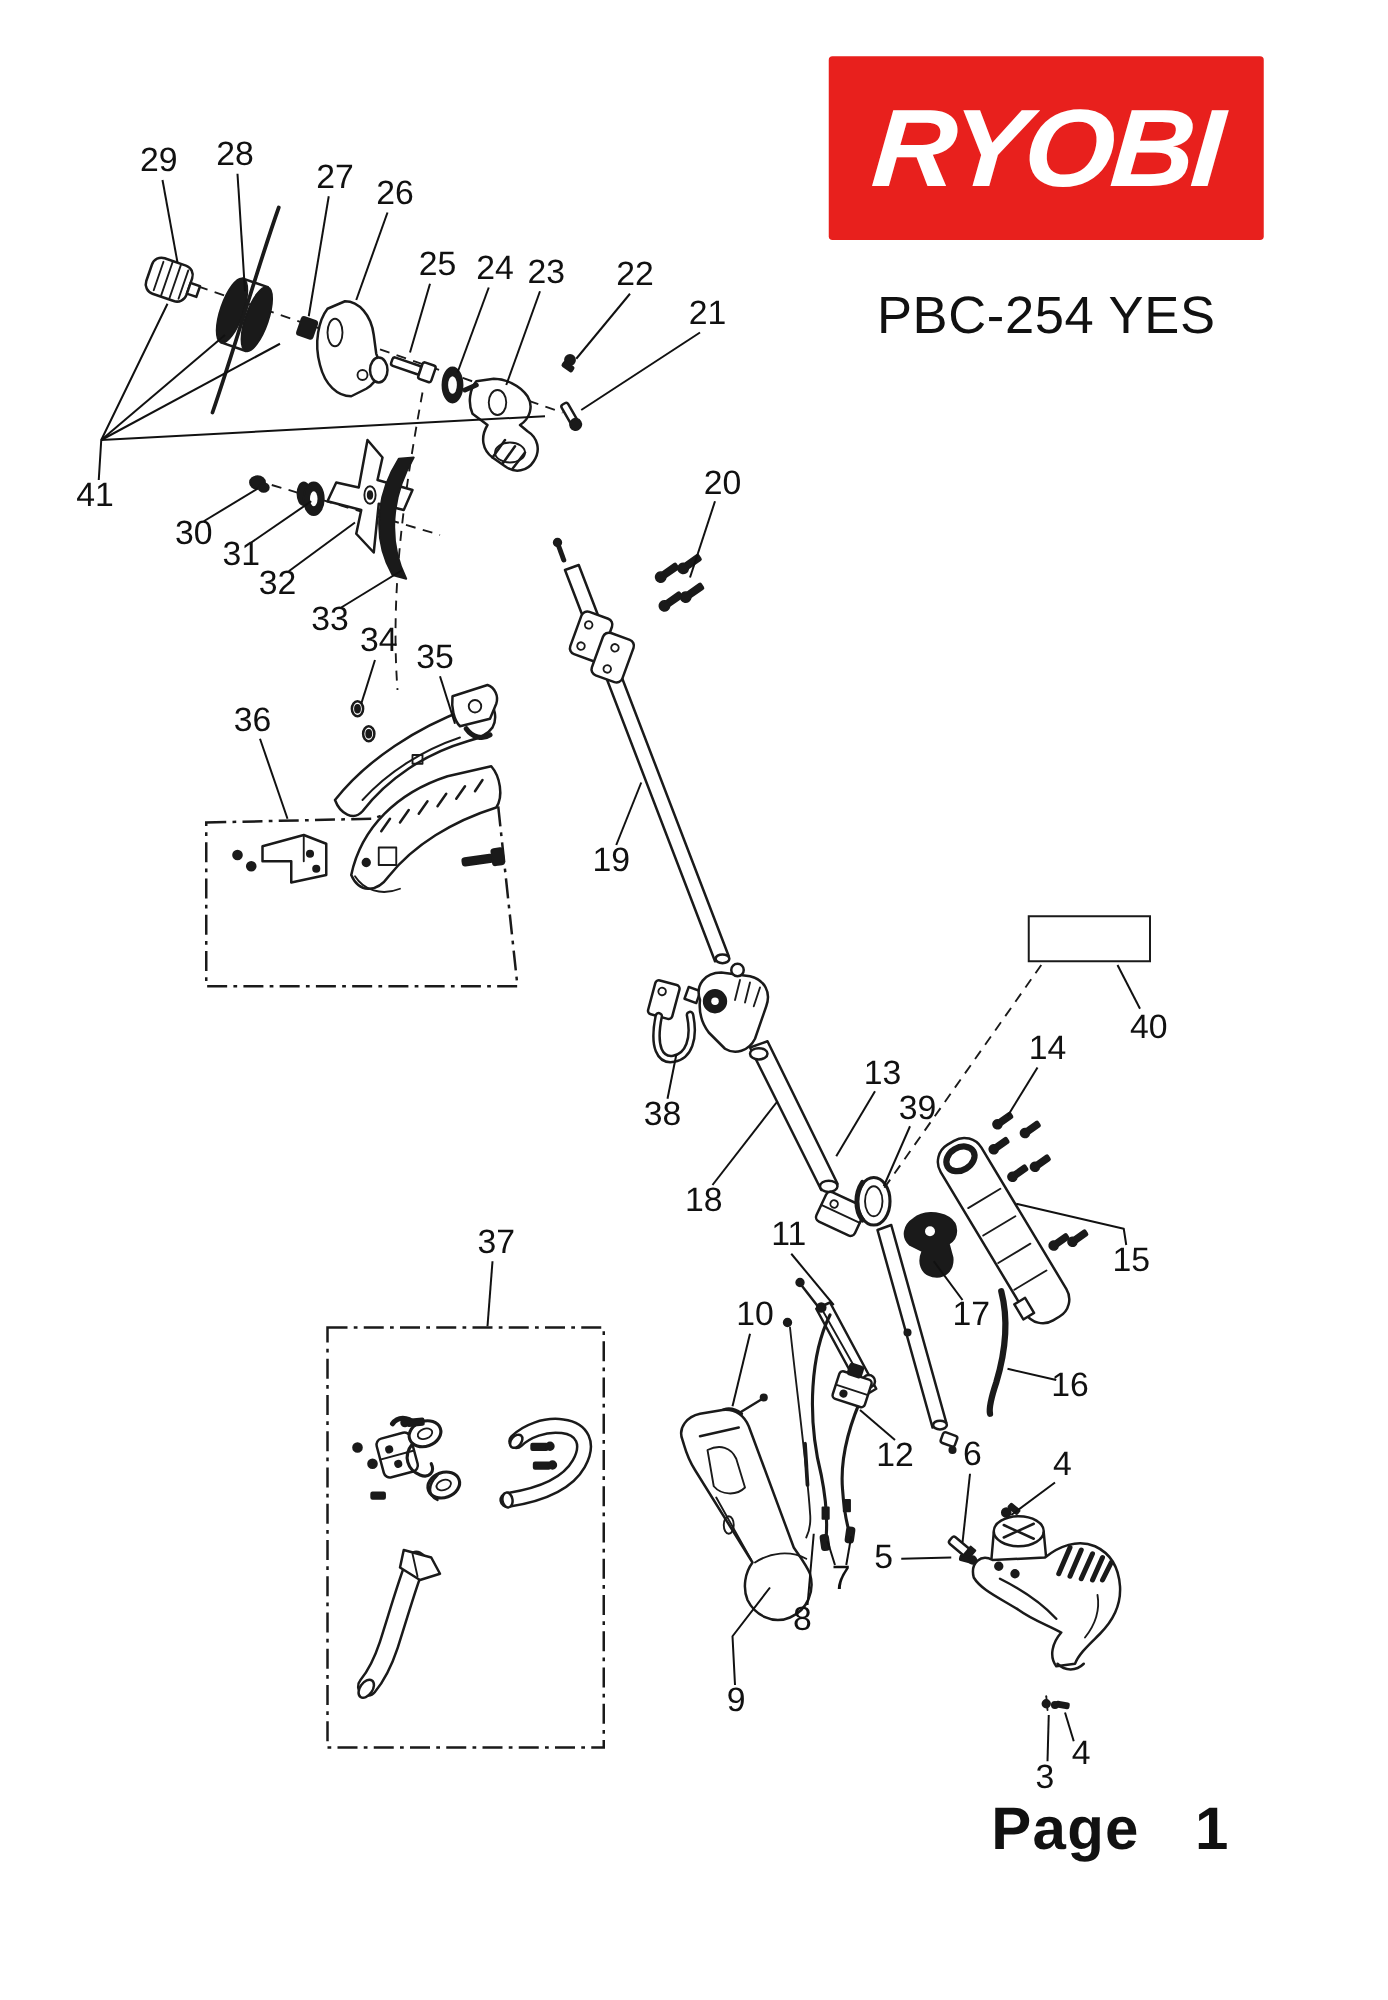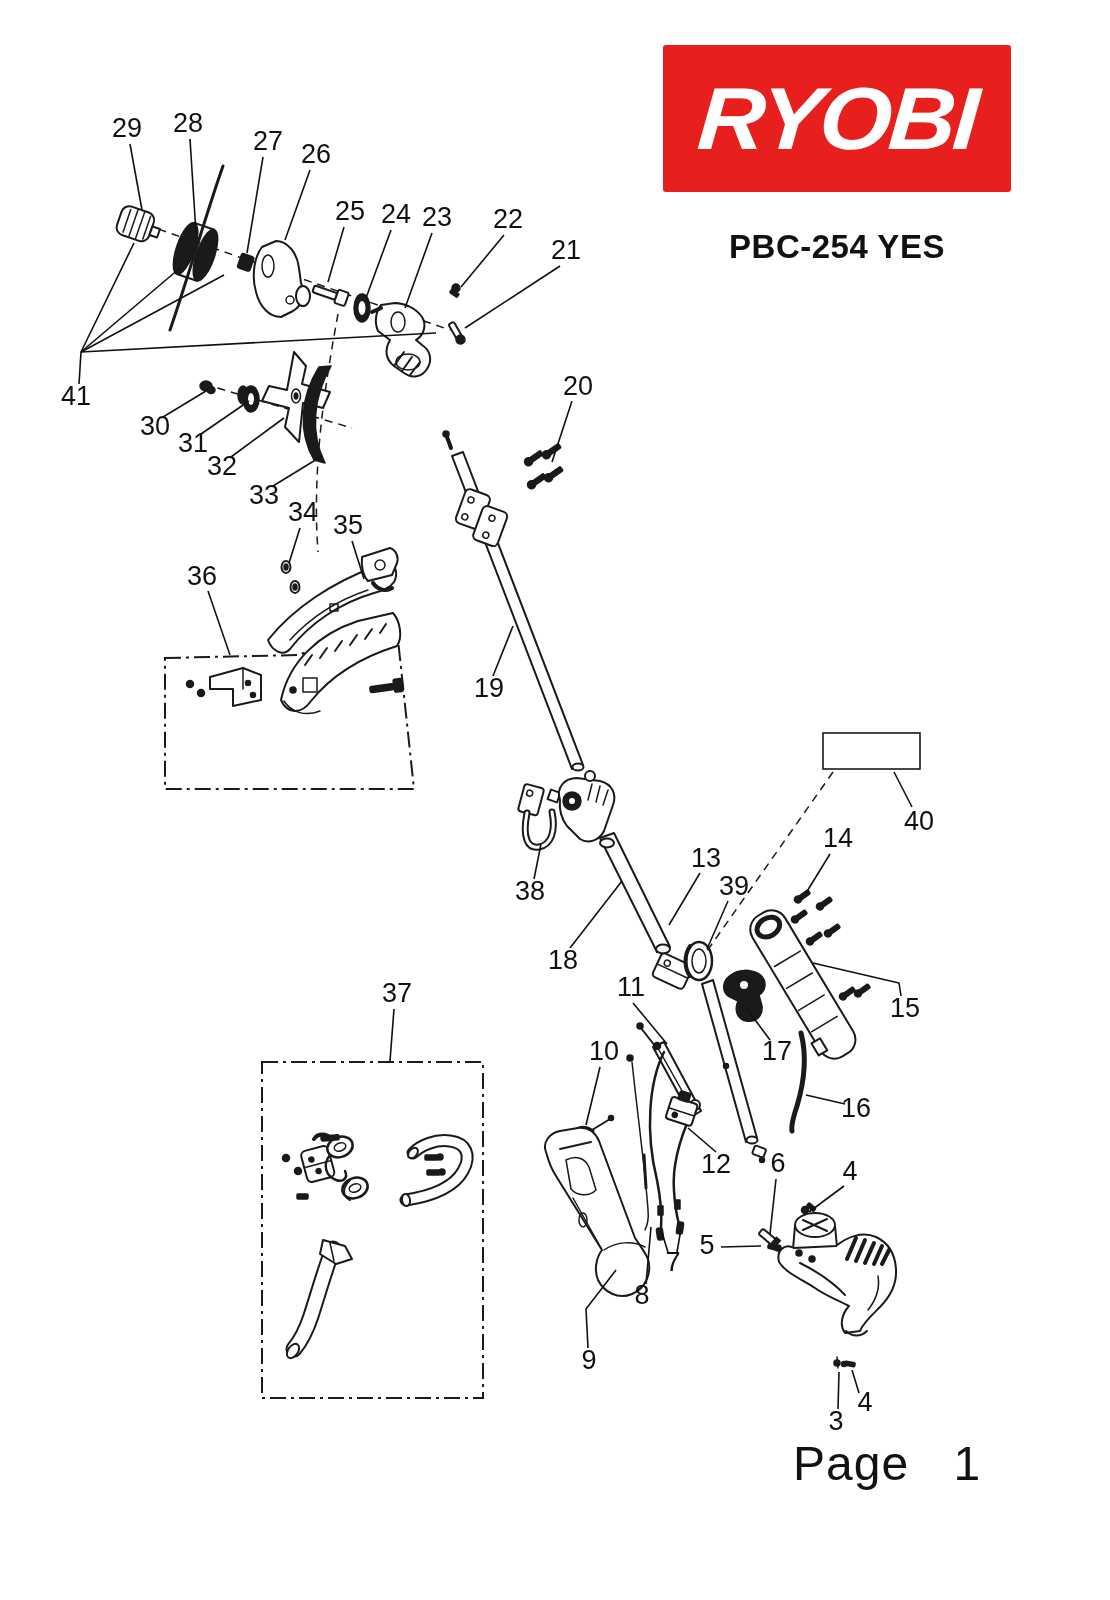--- a/index.html
+++ b/index.html
@@ -2,22 +2,22 @@
 <html><head>
 <meta charset="utf-8">
 <style>
   html,body{margin:0;padding:0}
   body{width:1110px;height:1600px;position:relative;background:#fff;overflow:hidden;
        font-family:"Liberation Sans",sans-serif;color:#111}
   .abs{position:absolute}
   .logo{display:flex;align-items:center;justify-content:center;border-radius:3px}
   .logo span{font-style:italic;font-weight:bold;font-size:88px;color:#fff;
              letter-spacing:-3px;transform:scaleX(1.06) skewX(-4deg)}
-  .model{width:348px;text-align:center;font-weight:bold;font-size:33px;letter-spacing:0.5px}
-  .pagefoot{font-weight:normal;font-size:48px;word-spacing:30px;letter-spacing:1px}
+  .model{width:348px;text-align:center;font-weight:normal;font-size:42px;letter-spacing:0.5px}
+  .pagefoot{font-weight:bold;font-size:48px;word-spacing:30px;letter-spacing:1px}
   svg{position:absolute;left:0;top:0}
   .ln{stroke:#1a1a1a;stroke-width:2;fill:none;stroke-linecap:round;stroke-linejoin:round}
   .th1{stroke-width:1.5}
   .wh{stroke:#1a1a1a;stroke-width:2;fill:#fff;stroke-linejoin:round}
   .dk{stroke:#1a1a1a;stroke-width:1.5;fill:#1a1a1a;stroke-linejoin:round}
   .whfill{fill:#fff;stroke:none}
   .thick{stroke:#1a1a1a;stroke-width:4;fill:none;stroke-linecap:round}
   .dash{stroke:#1a1a1a;stroke-width:1.5;fill:none;stroke-dasharray:8 6}
   .dashdot{stroke:#1a1a1a;stroke-width:2;fill:none;stroke-dasharray:16 5 3 5}
   .leader{stroke:#111;stroke-width:1.6;fill:none;stroke-linejoin:round}

